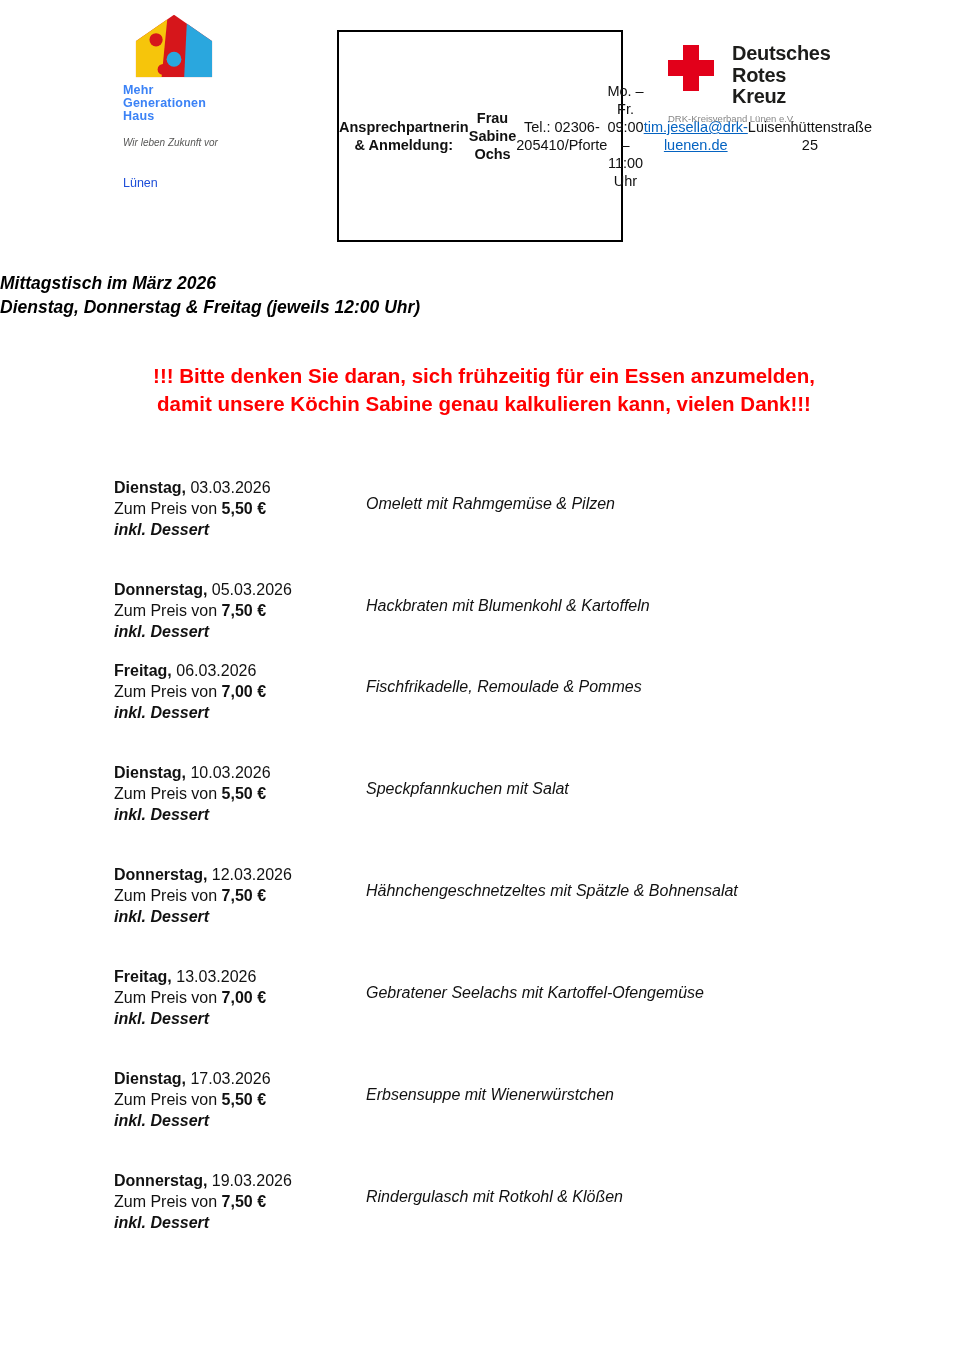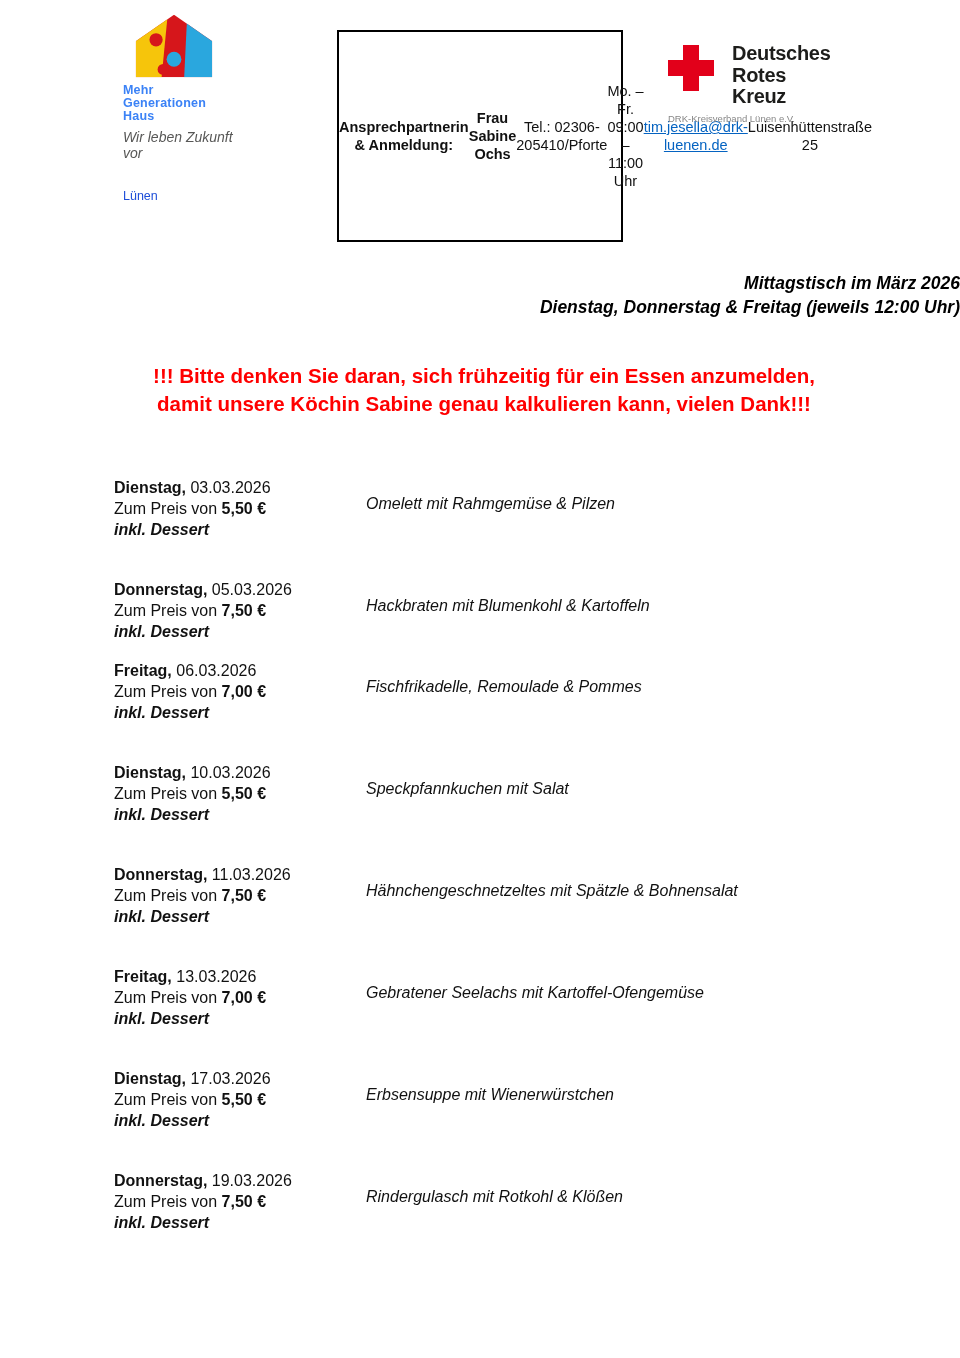--- a/index.html
+++ b/index.html
@@ -5,42 +5,42 @@
   html,body{margin:0;padding:0;background:#ffffff;}
   .page{
     position:relative;width:960px;height:1358px;background:#ffffff;overflow:hidden;
     font-family:"Liberation Sans", sans-serif;color:#111111;
   }
 
   
   .mgh{position:absolute;left:123px;top:14px;width:120px;}
   .mgh-house{display:block;margin-left:12px;width:78px;height:64px;}
   .mgh-name{margin-top:6px;font-size:12.5px;font-weight:bold;line-height:13px;color:#3b82f6;letter-spacing:.2px;}
-  .mgh-tagline{margin-top:6px;font-size:14px;font-style:italic;color:#575756;}
+  .mgh-tagline{margin-top:14px;font-size:10px;font-style:italic;color:#575756;}
   .mgh-city{margin-top:28px;font-size:12.5px;color:#1d4ed8;}
 
   
   .contact-box{
     position:absolute;left:337px;top:30px;width:282px;height:208px;border:2px solid #000;
     display:flex;flex-direction:row;justify-content:space-evenly;align-items:center;
     text-align:center;font-size:14.5px;line-height:18px;
   }
   .cb-bold{font-weight:bold;}
   .cb-email{color:#0563c1;text-decoration:underline;cursor:pointer;}
 
   
   .drk{position:absolute;left:668px;top:42px;width:185px;height:85px;}
   .drk-cross{position:absolute;left:0;top:3px;width:46px;height:46px;}
   .drk-cross::before{content:"";position:absolute;left:15px;top:0;width:16px;height:46px;background:#e2001a;}
   .drk-cross::after{content:"";position:absolute;left:0;top:15px;width:46px;height:16px;background:#e2001a;}
   .drk-name{position:absolute;left:64px;top:1px;font-size:20px;font-weight:bold;line-height:21.5px;color:#1d1d1b;letter-spacing:-.3px;}
   .drk-sub{position:absolute;left:0;top:71px;font-size:9.5px;color:#878787;white-space:nowrap;}
 
   
-  .title{position:absolute;left:0;right:0;top:272px;text-align:right;
+  .title{position:absolute;left:0;right:0;top:272px;text-align:left;
     font-size:17.5px;font-weight:bold;font-style:italic;line-height:23.5px;color:#000;}
 
   
   .notice{position:absolute;left:8px;right:0;top:362px;text-align:center;
     font-size:20.5px;font-weight:bold;line-height:27.5px;color:#ff0000;}
 
   
   .menu-row{position:absolute;left:114px;right:40px;font-size:16px;line-height:21px;}
   .menu-left{position:absolute;left:0;top:0;width:215px;}
   .day{font-weight:bold;}
@@ -139,21 +139,21 @@
       <div class="menu-left">
         <div class="ml1"><span class="day">Dienstag,</span><span class="date"> 10.03.2026</span></div>
         <div class="ml2"><span class="pp">Zum Preis von </span><span class="price">5,50 €</span></div>
         <div class="ml3">inkl. Dessert</div>
       </div>
       <div class="menu-dish">Speckpfannkuchen mit Salat</div>
     </div>
 
     <div class="menu-row" style="top: 864px;">
       <div class="menu-left">
-        <div class="ml1"><span class="day">Donnerstag,</span><span class="date"> 11.03.2026</span></div>
+        <div class="ml1"><span class="day">Donnerstag,</span><span class="date"> 12.03.2026</span></div>
         <div class="ml2"><span class="pp">Zum Preis von </span><span class="price">7,50 €</span></div>
         <div class="ml3">inkl. Dessert</div>
       </div>
       <div class="menu-dish">Hähnchengeschnetzeltes mit Spätzle &amp; Bohnensalat</div>
     </div>
 
     <div class="menu-row" style="top: 966px;">
       <div class="menu-left">
         <div class="ml1"><span class="day">Freitag,</span><span class="date"> 13.03.2026</span></div>
         <div class="ml2"><span class="pp">Zum Preis von </span><span class="price">7,00 €</span></div>

